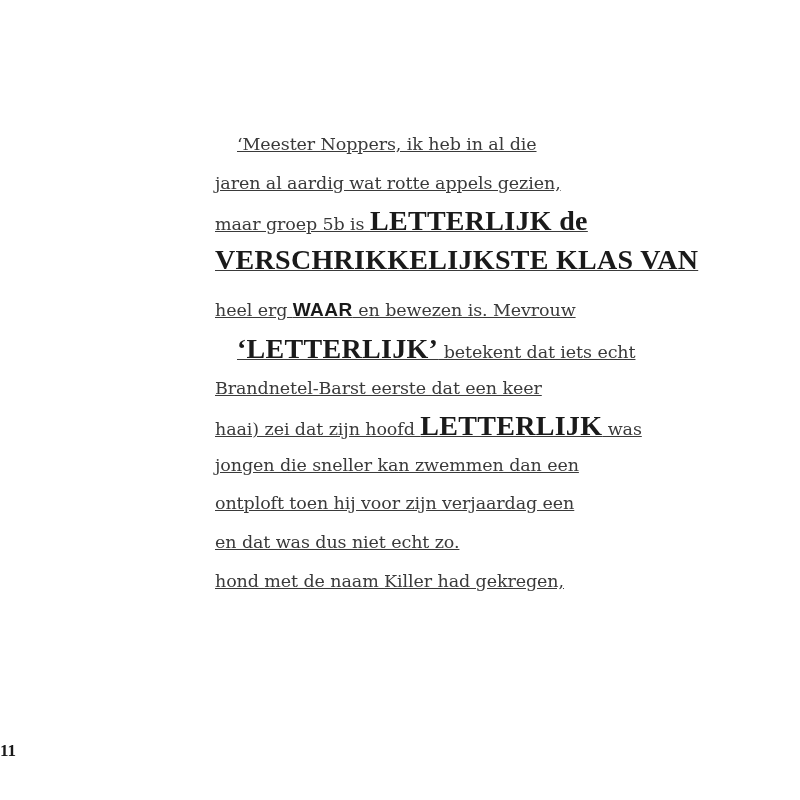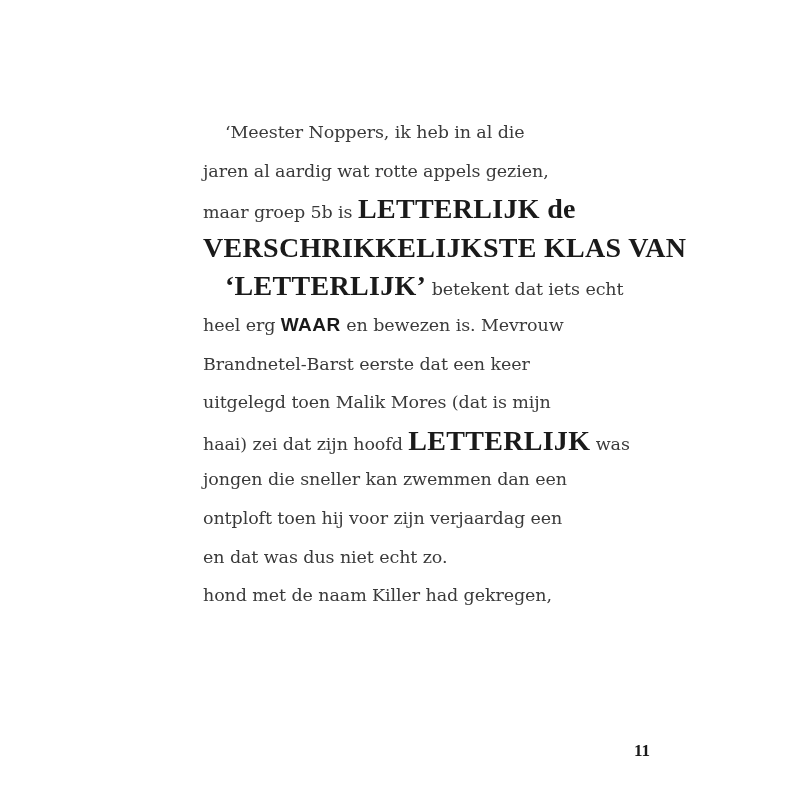--- a/index.html
+++ b/index.html
@@ -1,39 +1,38 @@
 <!DOCTYPE html>
 <html><head>
   <meta charset="utf-8">
   <style>
     html, body { margin: 0; padding: 0; background: #ffffff; }
     body { width: 800px; height: 800px; position: relative; overflow: hidden; }
     .page { position: absolute; left: 203px; top: 113px; width: 420px; }
-    .para { margin: 0; font-family: "DejaVu Serif", serif; font-weight: 300; font-size: 17.5px; line-height: 38.6px; color: #3a3a3a; letter-spacing: -0.1px; }
+    .para { margin: 12px; font-family: "DejaVu Serif", serif; font-weight: 300; font-size: 17.5px; line-height: 38.6px; color: #3a3a3a; letter-spacing: -0.1px; text-decoration: underline; }
     .line { display: block; white-space: nowrap; height: 38.6px; }
     .indent { padding-left: 22px; }
     .emph { font-family: "Liberation Serif", serif; font-weight: bold; color: #1a1a1a; font-size: 28px; letter-spacing: 0.3px; }
     .emph-sans { font-family: "Liberation Sans", sans-serif; font-weight: bold; color: #1a1a1a; font-size: 19px; letter-spacing: 0.5px; }
-    .page-number { position: absolute; left: 0; width: 650px; top: 741px; text-align: right; font-family: "Liberation Serif", serif; font-weight: bold; font-size: 17px; color: #1a1a1a; }
+    .page-number { position: absolute; left: 0; width: 650px; top: 741px; text-align: left; font-family: "Liberation Serif", serif; font-weight: bold; font-size: 17px; color: #1a1a1a; }
   </style>
 </head>
 <body>
 
 <div class="page">
   <p class="para">
     <span class="line indent"><span>‘Meester Noppers, ik heb in al die</span></span>
     <span class="line"><span>jaren al aardig wat rotte appels gezien,</span></span>
     <span class="line"><span>maar groep 5b is </span><span class="emph">LETTERLIJK de</span></span>
     <span class="line"><span class="emph">VERSCHRIKKELIJKSTE KLAS VAN</span></span>
   </p>
   <p class="para">
+    <span class="line"><span>heel erg </span><span class="emph-sans">WAAR</span><span> en bewezen is. Mevrouw</span></span>
     <span class="line indent"><span class="emph">‘LETTERLIJK’</span><span> betekent dat iets echt</span></span>
-    <span class="line"><span>heel erg </span><span class="emph-sans">WAAR</span><span> en bewezen is. Mevrouw</span></span>
     <span class="line"><span>Brandnetel-Barst eerste dat een keer</span></span>
-    <span class="line"><span>uitgelegd toen Malik Mores (dat is mijn</span></span>
     <span class="line"><span>haai) zei dat zijn hoofd </span><span class="emph">LETTERLIJK</span><span> was</span></span>
     <span class="line"><span>jongen die sneller kan zwemmen dan een</span></span>
     <span class="line"><span>ontploft toen hij voor zijn verjaardag een</span></span>
     <span class="line"><span>en dat was dus niet echt zo.</span></span>
     <span class="line"><span>hond met de naam Killer had gekregen,</span></span>
   </p>
 </div>
 
 <div class="page-number">11</div>
 

